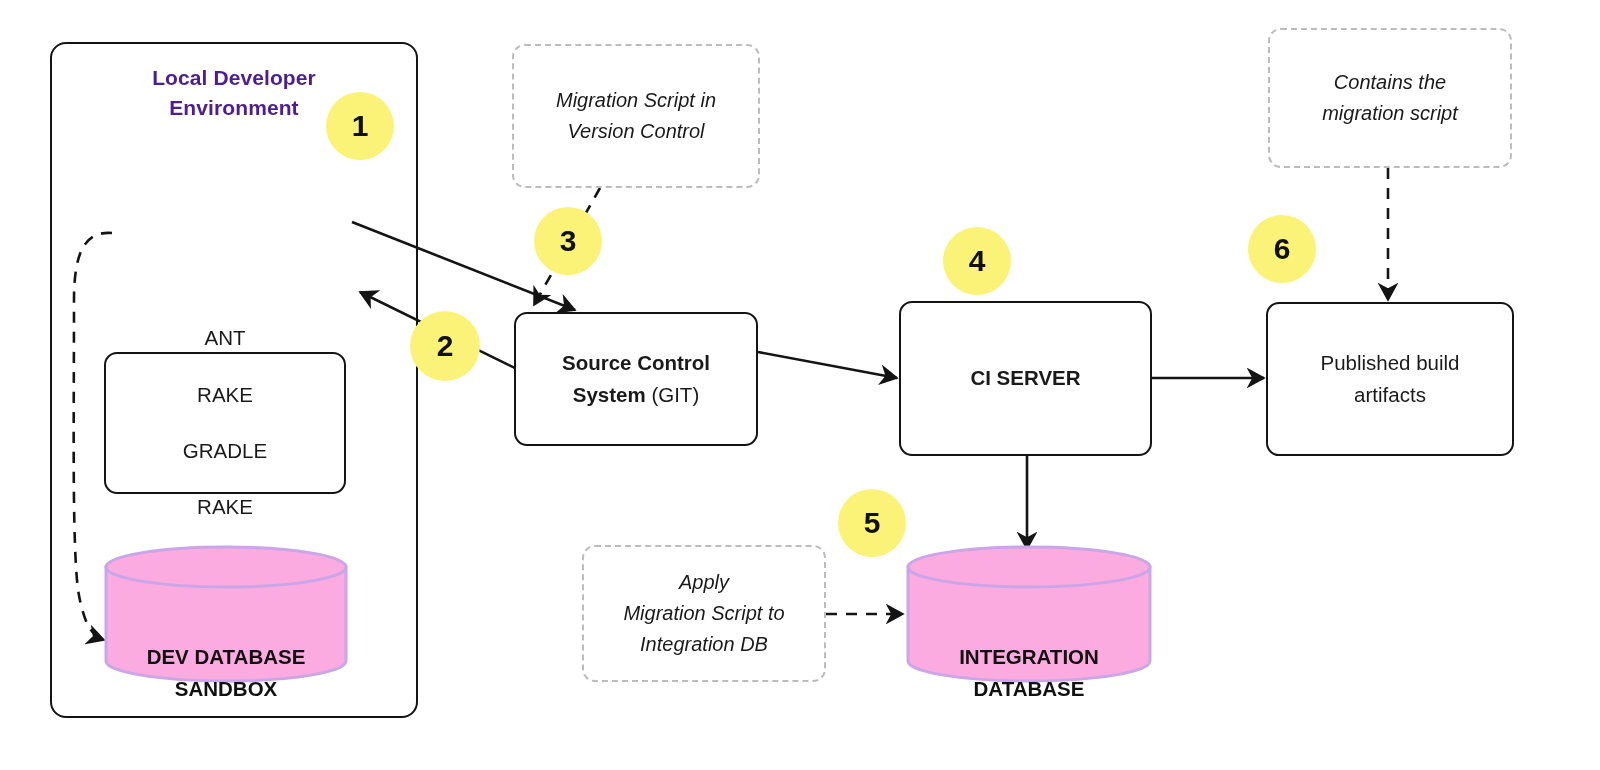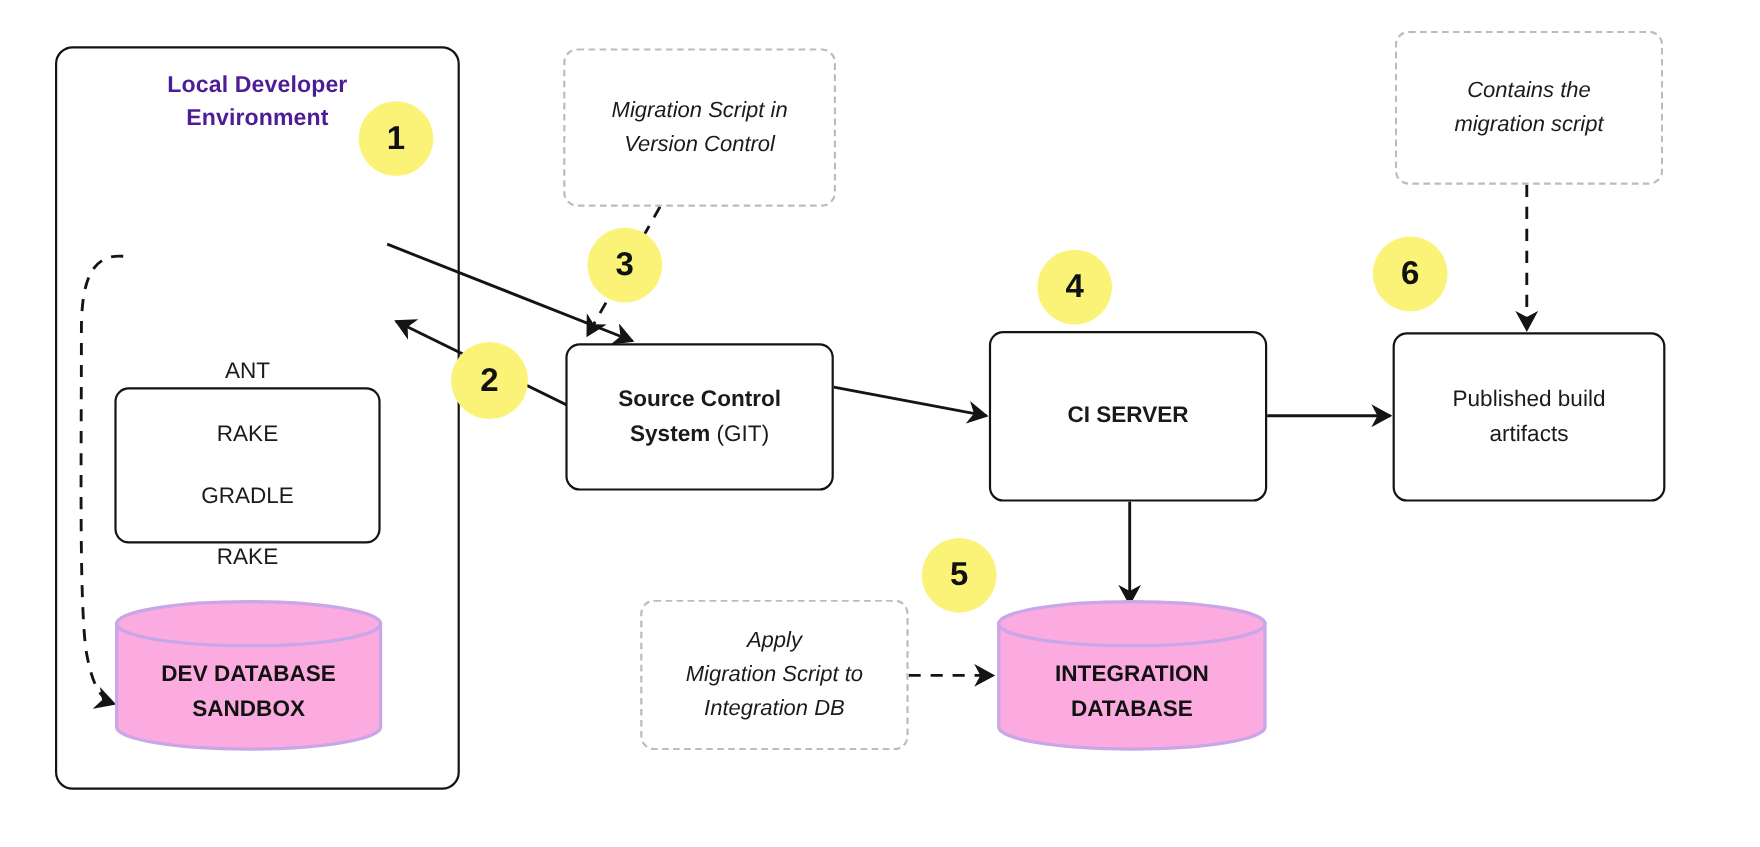--- a/index.html
+++ b/index.html
@@ -86,20 +86,21 @@
   }
   .db-label {
     position: absolute;
     left: 0;
     right: 0;
     text-align: center;
     font-weight: bold;
     font-size: 20.5px;
     line-height: 1.55;
     color: #111111;
+    margin-top: 44px;
   }
   
   .badge {
     position: absolute;
     border-radius: 50%;
     background: #fbf378;
     display: flex;
     align-items: center;
     justify-content: center;
     font-weight: bold;

